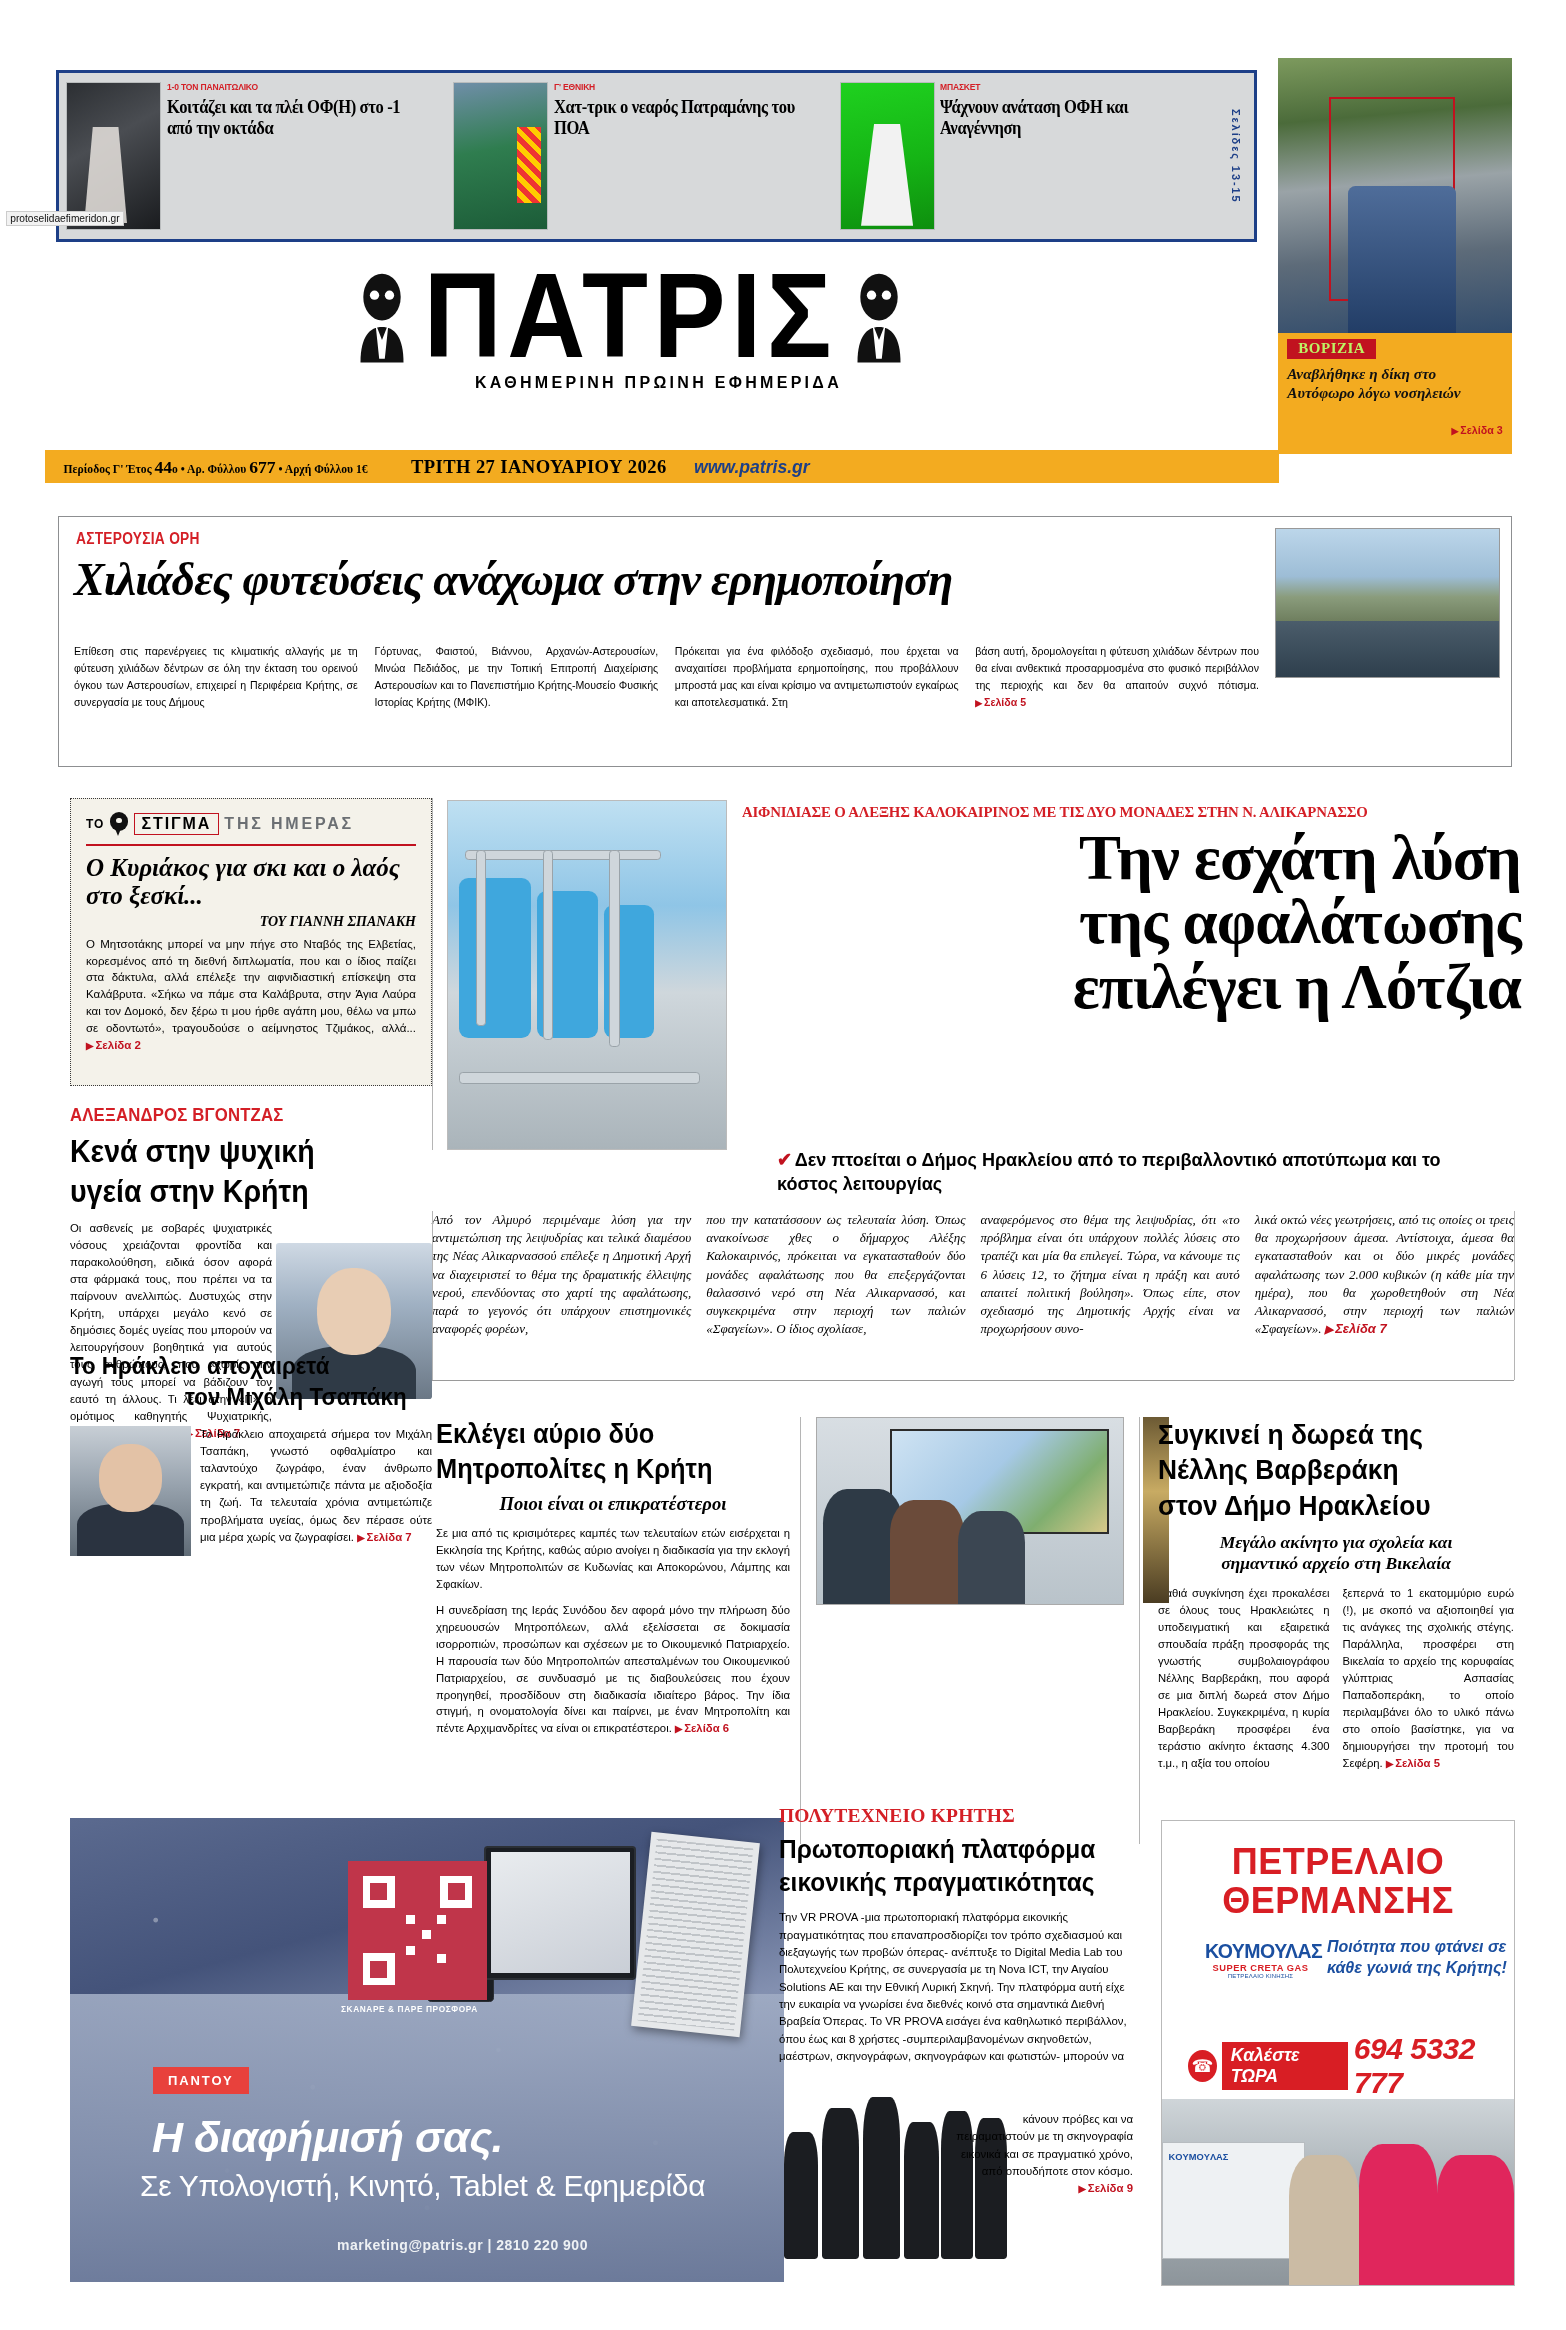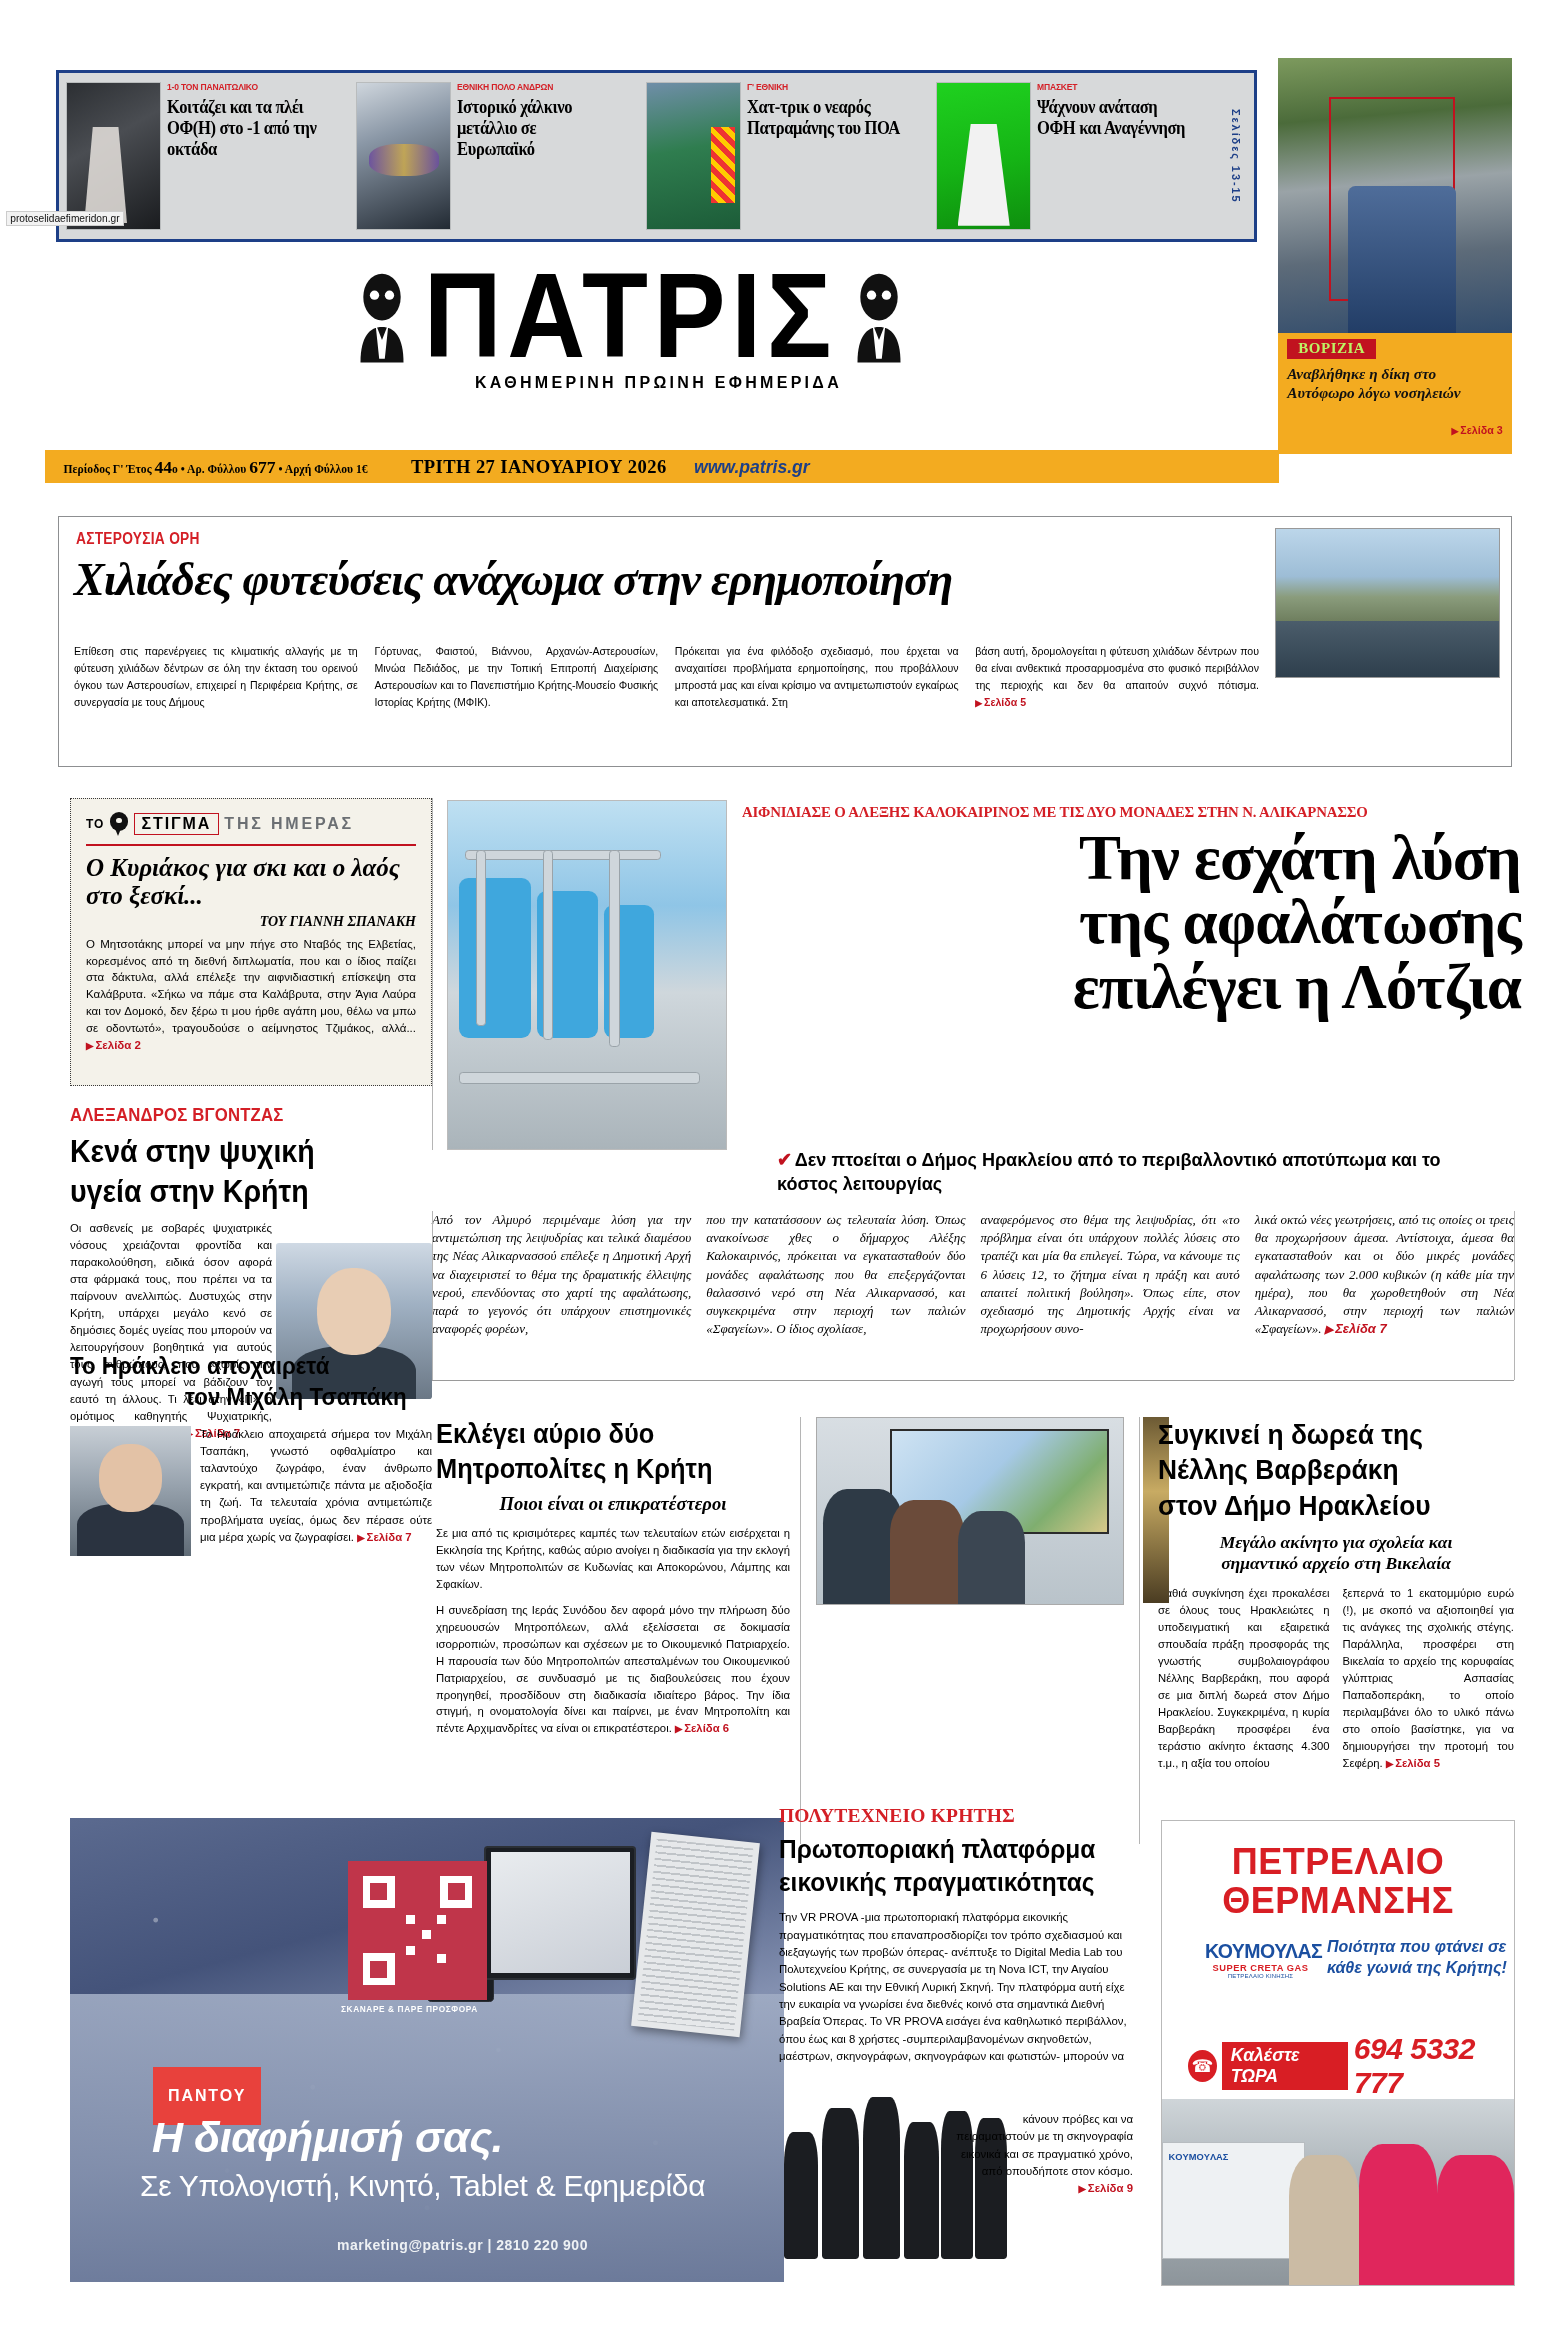--- a/index.html
+++ b/index.html
@@ -188,22 +188,22 @@
   .bigad .ground{position:absolute;left:0;bottom:0;width:100%;height:62%;
       background:linear-gradient(180deg,rgba(160,172,196,.9),rgba(110,124,156,.95));}
   .bigad .devphone{position:absolute;left:42%;top:12%;width:48px;height:121px;background:#16181c;border-radius:6.5px;border:1.9px solid #2b2f35;}
   .bigad .devtab{position:absolute;left:50%;top:14%;width:65px;height:117px;background:#1b1e23;border-radius:4.6px;border:1.9px solid #2b2f35;}
   .bigad .devmon{position:absolute;left:58%;top:6%;width:148px;height:130px;background:#1b1e23;border-radius:3.7px;border:2.8px solid #2b2f35;}
   .bigad .devmon:after{content:"";position:absolute;inset:4.6px;background:linear-gradient(160deg,#e9ecef,#c9ced6);}
   .bigad .paper{position:absolute;left:80%;top:4%;width:109px;height:195px;background:#e6e8ea;transform:rotate(6deg);
       box-shadow:1.9px 3.7px 9.3px rgba(0,0,0,.4);}
   .bigad .paper:after{content:"";position:absolute;inset:5.6px;
       background:repeating-linear-gradient(180deg,#9aa0a6 0 1.9px,transparent 1.9px 6.5px);opacity:.5;}
-  .ad-tag{position:absolute;left:83px;top:249px;background:#e8413c;color:#fff;font-weight:700;font-size:16px;
-      letter-spacing:1.9px;padding:20px 15px;}
+  .ad-tag{position:absolute;left:83px;top:249px;background:#e8413c;color:#fff;font-weight:700;font-size:13px;
+      letter-spacing:1.9px;padding:6px 15px;}
   .ad-l1{position:absolute;left:82px;top:295px;color:#fff;font-size:43px;font-weight:700;font-style:italic;letter-spacing:-0.5px;}
   .ad-l2{position:absolute;left:70px;top:351px;color:#fff;font-size:30px;font-weight:400;letter-spacing:-0.3px;}
   .ad-contact{position:absolute;left:267px;top:419px;color:#eef1f4;font-size:14px;font-weight:700;letter-spacing:0.5px;}
 
   
   .poly{position:absolute;left:779px;top:1805px;width:354px;}
   .poly-kicker{color:#d41f26;font-family:"Liberation Serif",serif;font-weight:700;font-size:19.5px;letter-spacing:0.2px;}
   .poly-head{font-family:"Liberation Sans",sans-serif;font-weight:700;font-size:26px;line-height:1.3;margin-top:5.6px;transform:scaleX(.94);transform-origin:left;}
   .poly-body{font-family:"Liberation Sans",sans-serif;font-size:11.4px;line-height:1.52;margin-top:9.3px;text-align:left;}
   .poly-body2{font-family:"Liberation Sans",sans-serif;font-size:11.4px;line-height:1.52;text-align:right;
@@ -247,29 +247,20 @@
 
   <div class="sport-strip">
     <div class="sport-inner">
       <div class="sp-cell">
         <div class="sp-photo">
             <div class="ph ph1"></div>
           </div>
         <div class="sp-txt">
           <div class="sp-kicker">1-0 ΤΟΝ ΠΑΝΑΙΤΩΛΙΚΟ</div>
           <div class="sp-head">Κοιτάζει και τα πλέι ΟΦ(Η) στο -1 από την οκτάδα</div>
-        </div>
-      </div>
-      <div class="sp-cell">
-        <div class="sp-photo">
-            <div class="ph ph2"></div>
-          </div>
-        <div class="sp-txt">
-          <div class="sp-kicker">ΕΘΝΙΚΗ ΠΟΛΟ ΑΝΔΡΩΝ</div>
-          <div class="sp-head">Ιστορικό χάλκινο μετάλλιο σε Ευρωπαϊκό</div>
         </div>
       </div>
       <div class="sp-cell">
         <div class="sp-photo">
             <div class="ph ph3"></div>
           </div>
         <div class="sp-txt">
           <div class="sp-kicker">Γ' ΕΘΝΙΚΗ</div>
           <div class="sp-head">Χατ-τρικ ο νεαρός Πατραμάνης του ΠΟΑ</div>
         </div>

